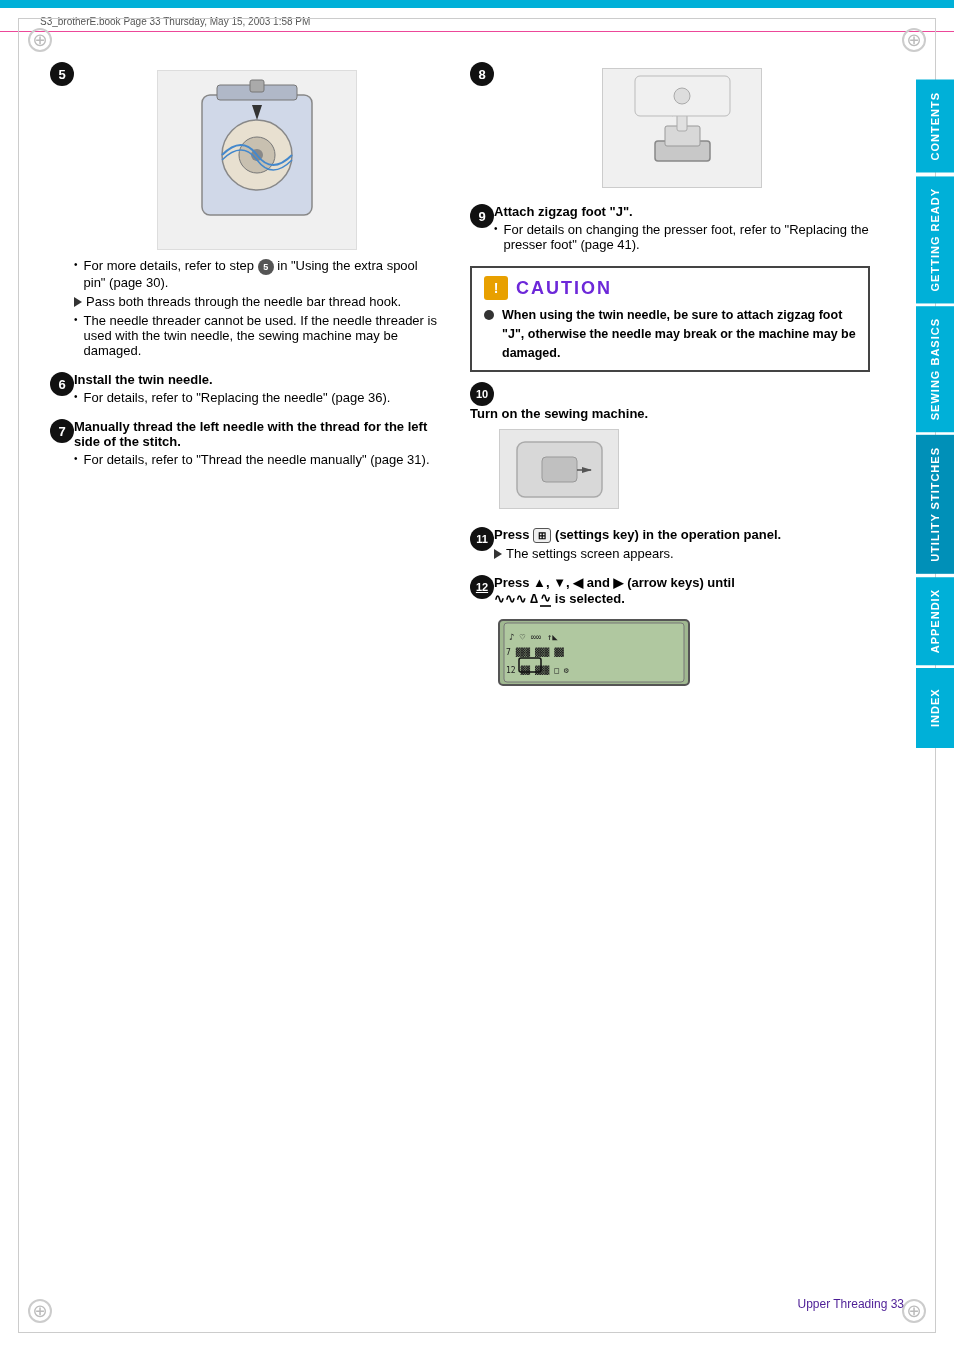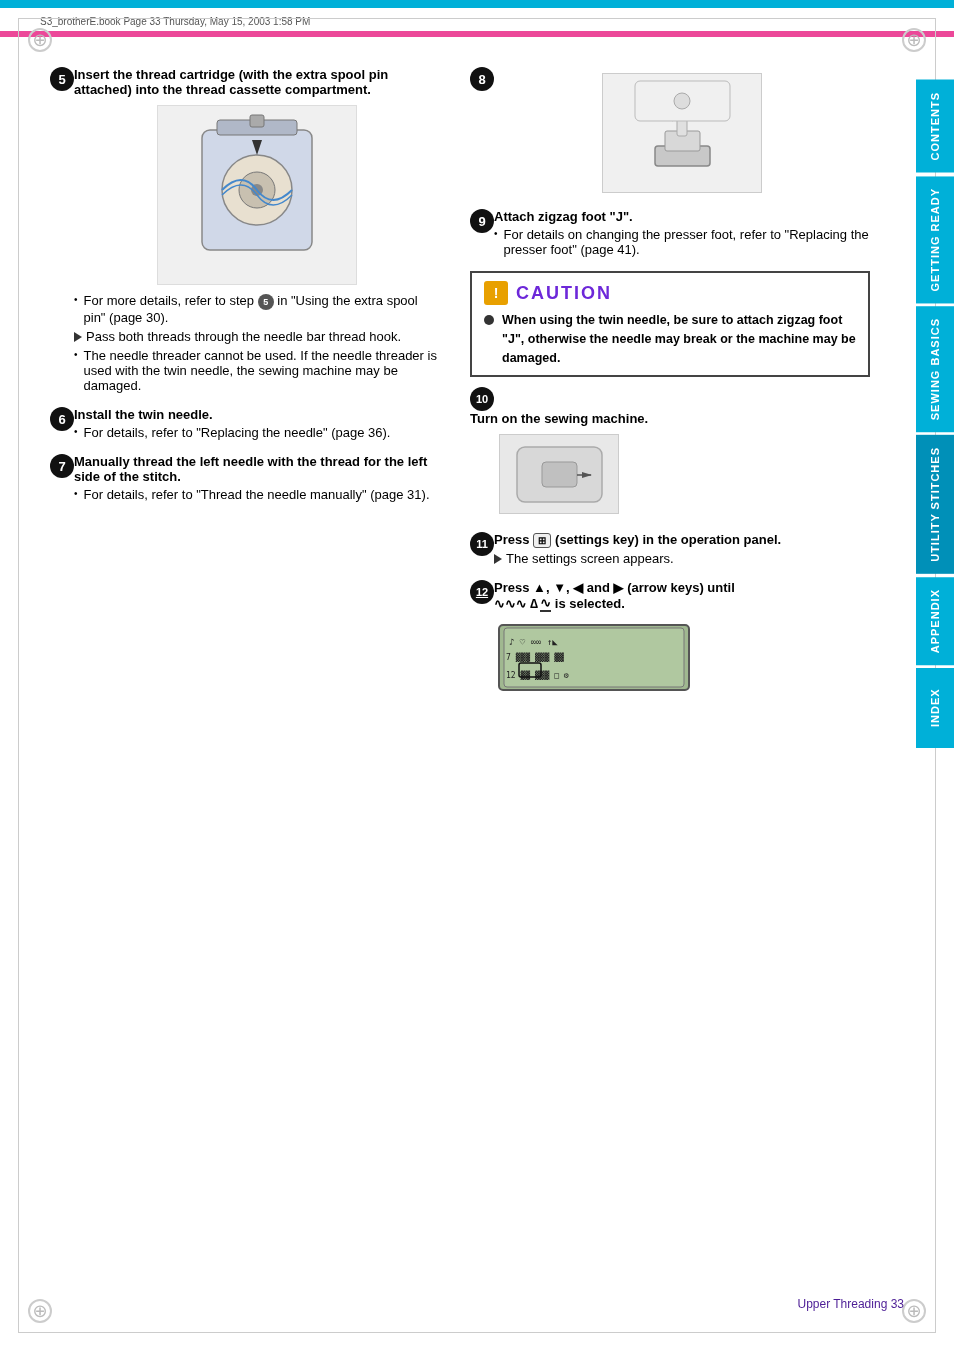--- a/index.html
+++ b/index.html
@@ -16,21 +16,21 @@
     
     .top-bar {
       width: 100%;
       height: 8px;
       background: #00b0d8;
     }
 
     
     .page-header {
       padding: 8px 40px 4px 40px;
-      border-bottom: 6px solid #ec4899;
+      border-bottom: 1px solid #ec4899;
       display: flex;
       align-items: center;
     }
     .page-header-text {
       font-size: 10px;
       color: #555;
     }
 
     
     .corner-mark {
@@ -324,21 +324,20 @@
   <div class="sidebar-tab">INDEX</div>
 </div>
 
 <div class="main-content">
 
   <div class="left-col">
 
     <div class="step-row">
       <div class="step-num-large">5</div>
       <div class="step-content">
-        <div class="step-title">Insert the thread cartridge (with the extra spool pin attached) into the thread cassette compartment.</div>
 
         <div class="spool-img">
           <svg width="190" height="170" viewBox="0 0 190 170">
 
             <rect x="40" y="20" width="110" height="120" rx="8" fill="#d0d8e8" stroke="#888" stroke-width="1.5"></rect>
             <rect x="55" y="10" width="80" height="15" rx="3" fill="#b0b8c8" stroke="#777" stroke-width="1"></rect>
             <ellipse cx="95" cy="80" rx="35" ry="35" fill="#e8e0d0" stroke="#888" stroke-width="1.5"></ellipse>
             <ellipse cx="95" cy="80" rx="18" ry="18" fill="#c8c0b0" stroke="#777" stroke-width="1"></ellipse>
             <ellipse cx="95" cy="80" rx="6" ry="6" fill="#888"></ellipse>
 

